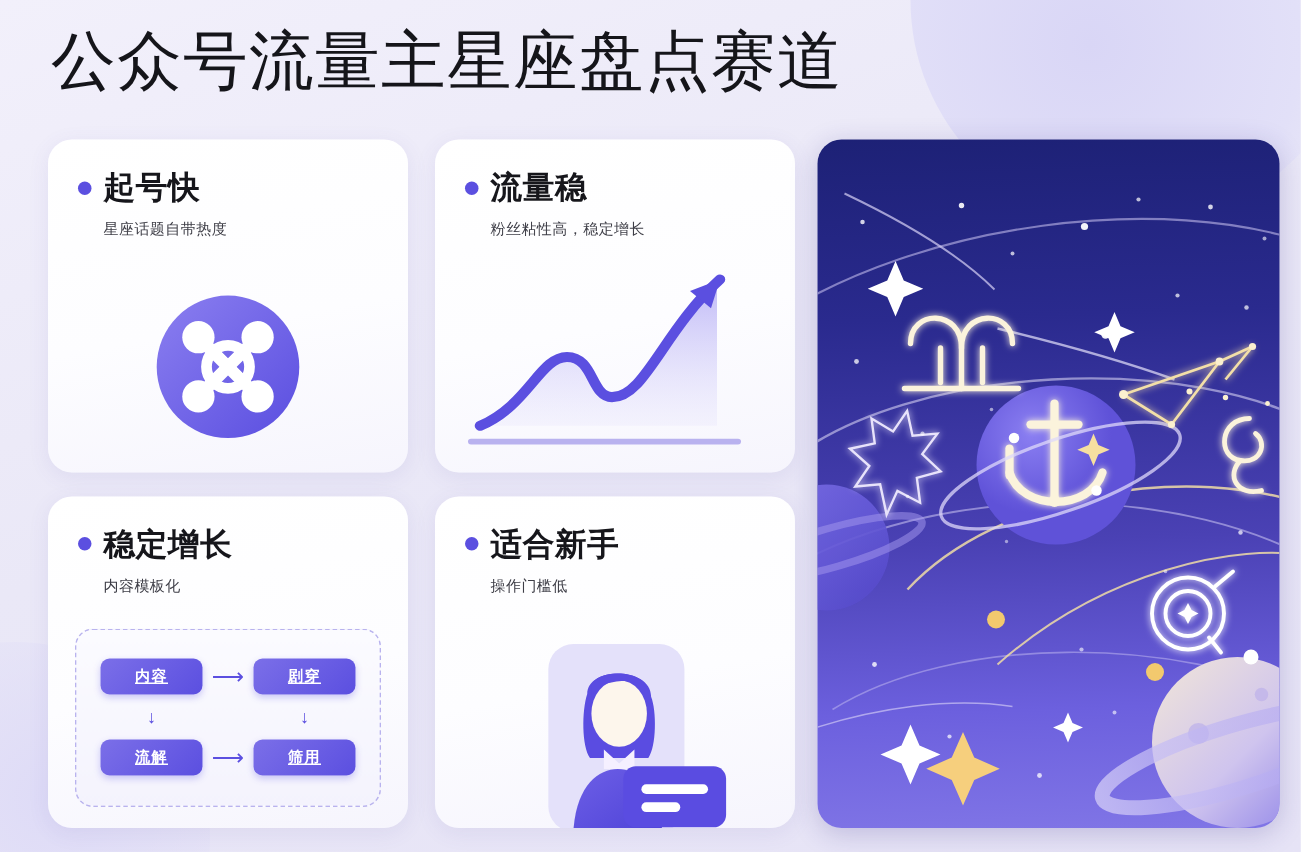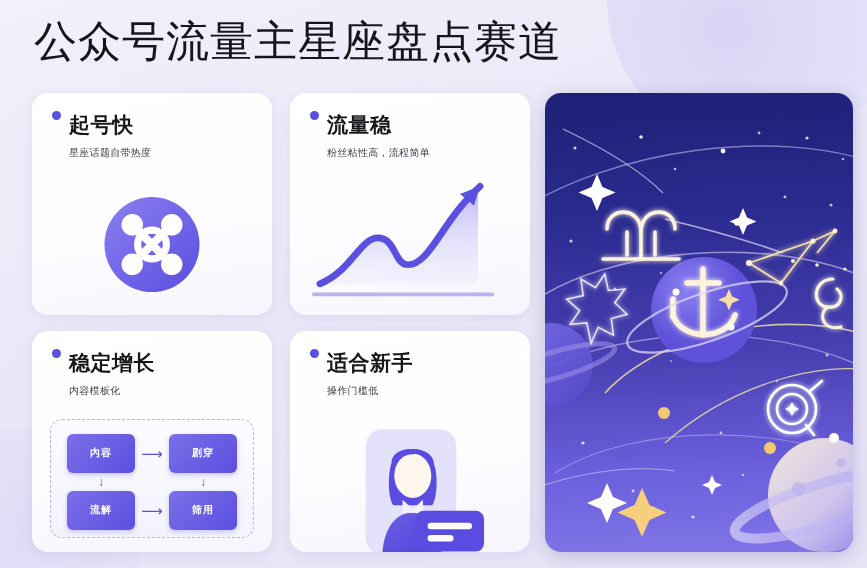--- a/index.html
+++ b/index.html
@@ -34,21 +34,21 @@
     display:grid;grid-template-columns:1fr 1fr;grid-template-rows:1fr 1fr;
     gap:16px 18px;
   }
   .card{
     position:relative;border-radius:16px;
     background:linear-gradient(170deg,#ffffff 0%,#fdfdff 55%,#f6f5fd 100%);
     box-shadow:0 3px 14px rgba(90,80,170,.09);
     overflow:hidden;
   }
   .card-head{padding:18px 0 0 20px;}
-  .ttl-row{display:flex;align-items:flex-start;gap:8px;}
+  .ttl-row{display:flex;align-items:center;gap:8px;}
   .dot{width:9px;height:9px;border-radius:50%;background:#5b4fe0;flex:0 0 auto;}
   .ttl{
     font-size:21px;font-weight:bold;color:#16161b;letter-spacing:.5px;
     font-family:"DejaVu Sans","Liberation Sans",sans-serif;white-space:nowrap;
   }
   .sub{
     margin:7px 0 0 17px;font-size:10px;color:#3d3d46;letter-spacing:.3px;
     font-family:"DejaVu Sans","Liberation Sans",sans-serif;white-space:nowrap;
   }
   .art{position:absolute;left:0;right:0;bottom:0;top:78px;}
@@ -58,26 +58,27 @@
     position:absolute;left:18px;right:18px;top:88px;bottom:14px;
     border:1.4px dashed #b9b3ee;border-radius:12px;
     background:linear-gradient(180deg,#fbfbff 0%,#f4f3fd 100%);
   }
   .flowgrid{
     position:absolute;inset:14px 16px;
     display:grid;grid-template-columns:1fr 34px 1fr;grid-template-rows:1fr 18px 1fr;
     align-items:center;justify-items:center;
   }
   .fbtn{
-    width:100%;height:39px;border-radius:6px;
+    width:100%;height:24px;border-radius:6px;
     background:linear-gradient(135deg,#7b6fe8 0%,#5b4fe0 100%);
     color:#fff;font-size:10px;font-weight:bold;letter-spacing:1px;
     display:flex;align-items:center;justify-content:center;
     font-family:"DejaVu Sans","Liberation Sans",sans-serif;
     box-shadow:0 2px 5px rgba(91,79,224,.3);
+    text-decoration:underline;
   }
   .harrow{color:#5b4fe0;font-size:15px;line-height:1;}
   .varrow{color:#5b4fe0;font-size:12px;line-height:1;}
 
   
   .space{
     position:absolute;left:545px;top:93px;width:308px;height:459px;
     border-radius:16px;overflow:hidden;
     background:linear-gradient(178deg,#1d2176 0%,#2a2a8e 26%,#4a41b4 58%,#6c60de 82%,#8075e6 100%);
     box-shadow:0 4px 18px rgba(50,40,130,.22);
@@ -124,21 +125,21 @@
         </svg>
       </div>
     </div>
 
     <div class="card">
       <div class="card-head">
         <div class="ttl-row">
           <span class="dot"></span>
           <span class="ttl">流量稳</span>
         </div>
-        <div class="sub">粉丝粘性高，流程简单</div>
+        <div class="sub">粉丝粘性高，稳定增长</div>
       </div>
       <div class="art">
         <svg viewBox="0 0 240 150" width="100%" height="100%" preserveAspectRatio="none">
           <defs>
             <linearGradient id="fillg" x1="0" y1="0" x2="0" y2="1">
               <stop offset="0" stop-color="#8d82ef" stop-opacity="0.55"></stop>
               <stop offset="1" stop-color="#c9c3f8" stop-opacity="0.12"></stop>
             </linearGradient>
           </defs>
           <path d="M30 118 C 62 104, 70 70, 88 70 C 106 70, 104 98, 118 98 C 140 98, 152 52, 188 18 L 188 118 Z" fill="url(#fillg)"></path>

